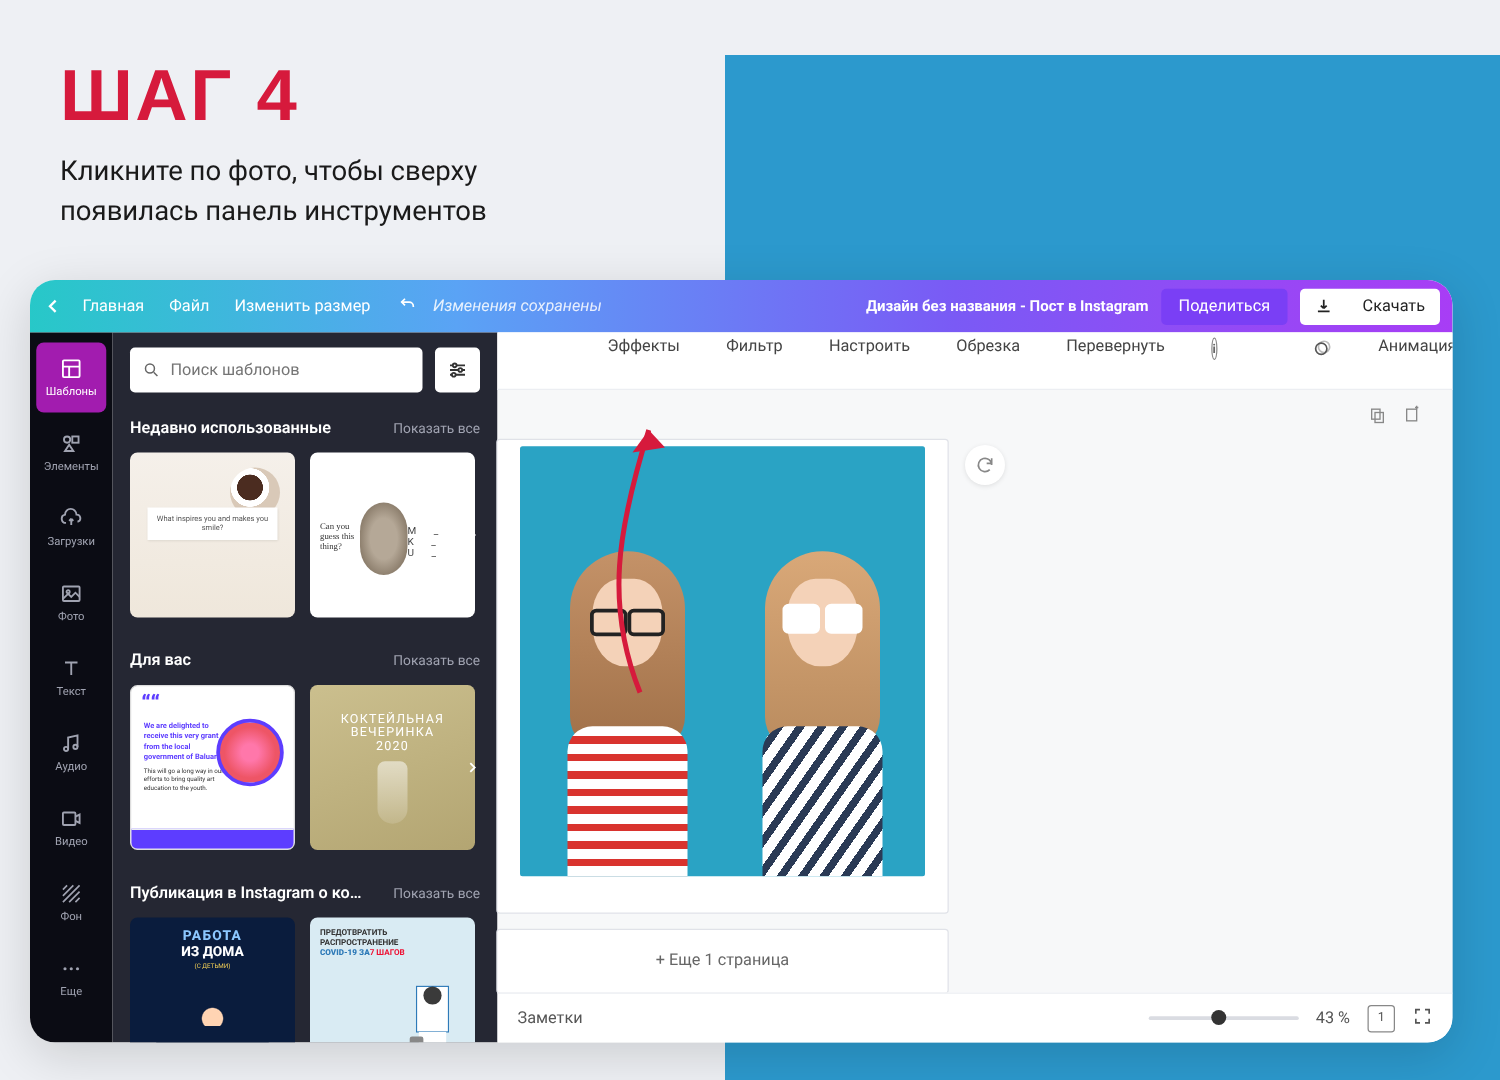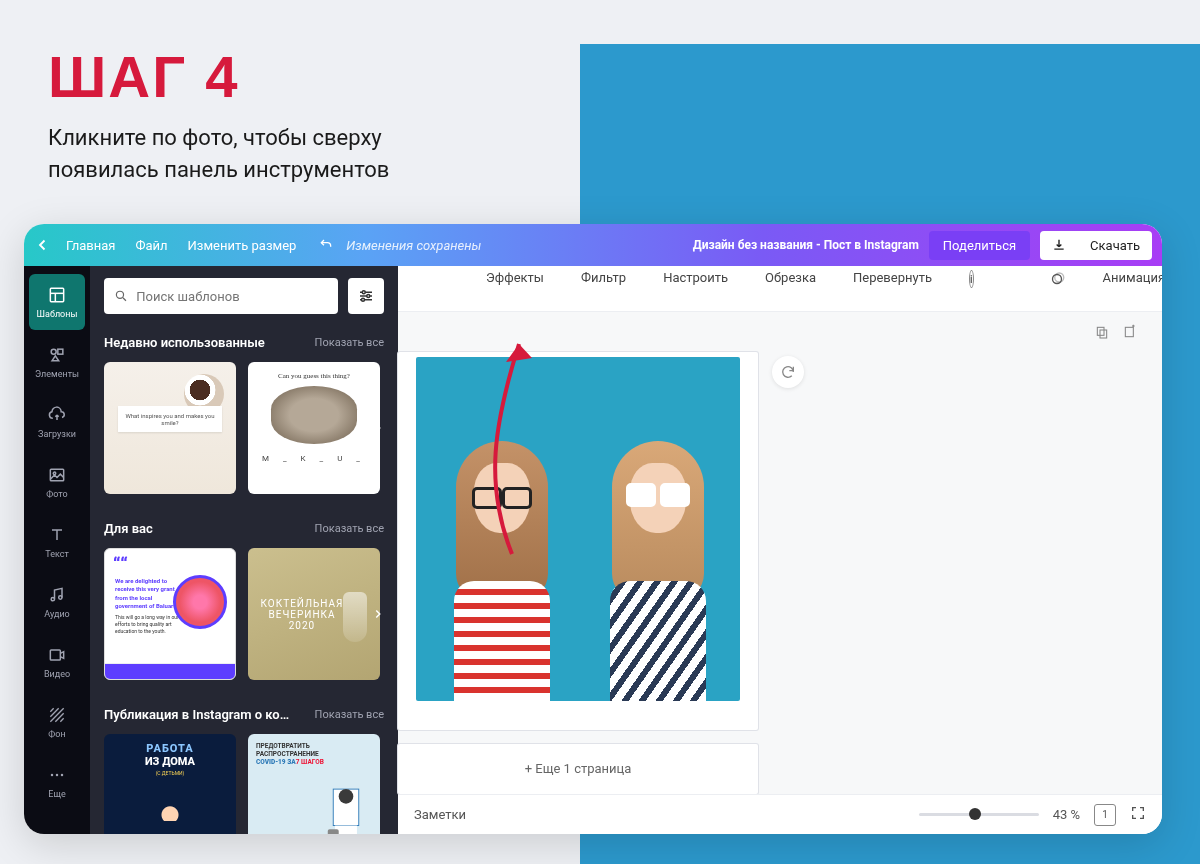--- a/index.html
+++ b/index.html
@@ -20,21 +20,21 @@
 .topbar .undo { margin-left: 22px; display:flex; align-items:center; gap:12px; }
 .topbar .undo svg { width:16px; height:16px; }
 .topbar .status { font-style: italic; opacity:.85; }
 .topbar .right { margin-left: auto; display: flex; align-items: center; gap: 10px; }
 .topbar .docname { font-size: 12px; font-weight: bold; }
 .topbar .share { background: #7a3ff5; padding: 7px 14px; border-radius: 4px; font-size: 13px; }
 .topbar .download { background: #fff; color: #222; padding: 7px 12px; border-radius: 4px; font-size: 13px; display:flex; align-items:center; gap:24px; }
 
 .rail { position: absolute; left: 0; top: 42px; bottom: 0; width: 66px; background: #0b0c14; display: flex; flex-direction: column; align-items: center; padding-top: 8px; gap: 4px; }
 .rail .item { width: 56px; height: 56px; display: flex; flex-direction: column; align-items: center; justify-content: center; color: #a0a3b1; font-size: 9px; gap: 4px; border-radius: 6px; }
-.rail .item.active { background: #0f766e; color: #fff; }
+.rail .item.active { background: #a21caf; color: #fff; }
 .rail .item svg { width: 20px; height: 20px; }
 
 .panel { position: absolute; left: 66px; top: 42px; bottom: 0; width: 308px; background: #252733; color:#fff; overflow:hidden; display:flex; flex-direction:column; }
 .search-row { padding: 12px 14px 10px; display:flex; gap:10px; align-items:flex-start; }
 .search-box { flex:1; background:#fff; border-radius:4px; height:36px; display:flex; align-items:center; padding:0 10px; gap:8px; }
 .search-box input { border:none; outline:none; width:100%; font-size:13px; color:#555; }
 .search-box svg { width:16px; height:16px; }
 .filters-btn { width:36px; height:36px; background:#fff; border-radius:4px; display:flex; align-items:center; justify-content:center; }
 
 .section { padding: 4px 14px 16px; }
@@ -42,31 +42,31 @@
 .section-head .title { font-weight:600; }
 .section-head .show-all { color:#a0a3b1; font-size:11px; }
 .thumbs { display:flex; gap:12px; margin-top:6px; position:relative; }
 .thumb { width:132px; height:132px; border-radius:6px; background:#eee; overflow:hidden; position:relative; }
 .chev { position:absolute; right:-6px; top:50%; transform:translateY(-50%); width:24px; height:24px; border-radius:12px; background:transparent; display:flex; align-items:center; justify-content:center; color:#fff; }
 
 
 .t1 { background:linear-gradient(180deg,#f5f0ea 0,#efe7db 100%); position:relative; }
 .t1::after { content:"What inspires you and makes you smile?"; position:absolute; left:14px; right:14px; top:44px; background:#fff; padding:6px 4px; font-size:6px; text-align:center; color:#555; box-shadow:0 1px 2px rgba(0,0,0,.1);}
 .t1::before { content:""; position:absolute; right:12px; top:12px; width:40px; height:40px; border-radius:50%; background:radial-gradient(circle at 40% 40%, #4b2c20 30%, #fff 31% 45%, #d9c9b8 46%); }
-.t2 { background:#fff; display:flex; flex-direction:column; align-items:center; justify-content:flex-start; padding:8px; }
+.t2 { background:#fff; display:flex; align-items:center; justify-content:flex-start; padding:8px; }
 .t2 .cap { font-size:7px; font-family:serif; color:#333; margin-top:2px; }
 .t2 .pic { width:86px; height:58px; background:radial-gradient(ellipse at center,#b5a897 40%,#6b5c4a 100%); border-radius:50%/40%; margin-top:6px; }
 .t2 .letters { margin-top:10px; font-size:8px; letter-spacing:6px; color:#444; }
 .t3 { background:#fff; border:1px solid #ddd; position:relative; }
 .t3::before { content:"\201C\201C"; position:absolute; left:8px; top:4px; font-size:18px; color:#5d3dff; font-weight:900;}
 .t3 .txt { position:absolute; left:10px; top:28px; width:70px; font-size:5px; color:#333; line-height:1.4;}
 .t3 .txt b { color:#5d3dff; display:block; font-size:6px; margin-bottom:3px;}
 .t3 .circ { position:absolute; right:8px; top:26px; width:54px; height:54px; border-radius:50%; background:radial-gradient(circle,#f7a 20%,#e56 60%); border:3px solid #5d3dff;}
 .t3 .footer { position:absolute; bottom:0; left:0; right:0; height:16px; background:#5d3dff;}
-.t4 { background:linear-gradient(160deg,#cbbf8e,#b3a572); display:flex; flex-direction:row; align-items:center; justify-content:center; color:#fff; }
+.t4 { background:linear-gradient(160deg,#cbbf8e,#b3a572); display:flex; flex-direction:column; align-items:center; justify-content:center; color:#fff; }
 .t4 .main { font-size:10px; font-family:serif; letter-spacing:1px; text-align:center; }
 .t4 .glass { margin-top:6px; width:24px; height:50px; background:linear-gradient(180deg,#fff8 0,#fff2 100%); border-radius:6px 6px 12px 12px;}
 .t5 { background:#0a1c3d; color:#fff; display:flex; flex-direction:column; align-items:center; padding-top:8px; position:relative; }
 .t5 .h { font-size:11px; font-weight:800; color:#8cc7ff; letter-spacing:1px;}
 .t5 .h2 { font-size:11px; font-weight:800; color:#fff; }
 .t5 .s { font-size:5px; color:#f6d155; margin-top:2px;}
 .t5 .guy { position:absolute; bottom:0; width:90px; height:64px; background:linear-gradient(180deg,transparent 30%,#0a1c3d 30%), radial-gradient(circle at 50% 20%,#ffd4b3 8px,transparent 9px);}
 .t6 { background:#d9ebf3; padding:8px; position:relative;}
 .t6 .txt { font-size:6.5px; font-weight:700; color:#333; line-height:1.25;}
 .t6 .txt b { color:#2e7ab8;}

